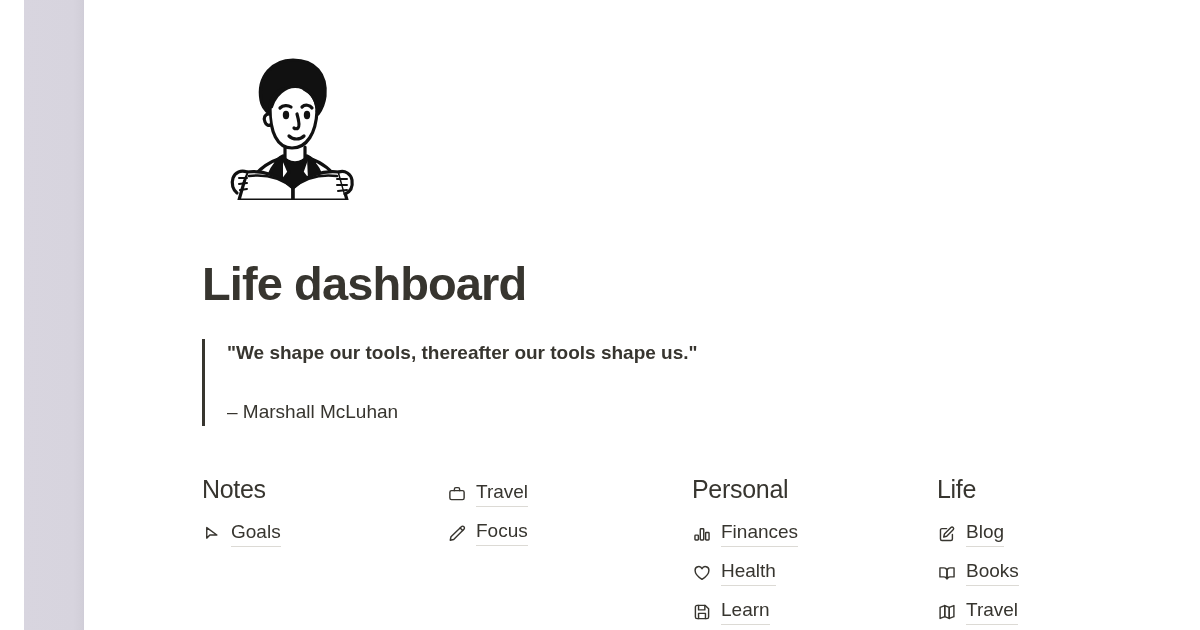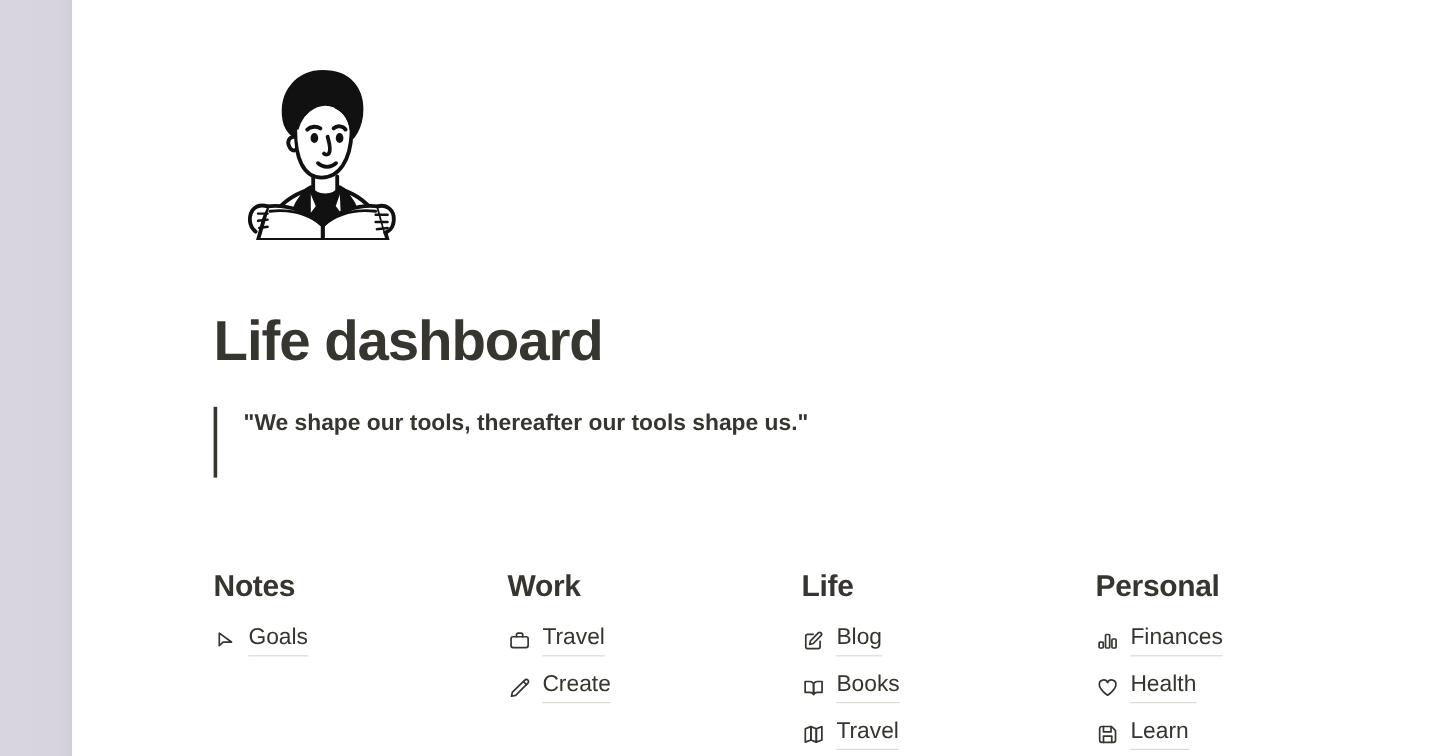--- a/index.html
+++ b/index.html
@@ -10,20 +10,21 @@
     overflow: hidden;
     background: #ffffff;
     font-family: "Liberation Sans", sans-serif;
     -webkit-font-smoothing: antialiased;
   }
   #page {
     position: relative;
     width: 1200px; height: 630px;
     background: #ffffff;
     display: flex;
+    padding-left: 24px;
   }
   
   #sidebar {
     width: 60px;
     height: 630px;
     flex: 0 0 60px;
     background: #d7d4de;
     background-image: linear-gradient(to right, #d8d5df 0%, #d7d4de 82%, #d2cfd9 97%, #cfccd7 100%);
   }
   
@@ -87,21 +88,21 @@
     left: 118px;
     top: 474px;
     width: 1022px;
     display: flex;
   }
   .column { width: 245px; flex: 0 0 245px; }
   .column-title {
     margin: 0 0 10px 0;
     font-size: 25px;
     line-height: 1.2;
-    font-weight: 700;
+    font-weight: 400;
     letter-spacing: -0.3px;
     color: #37352f;
   }
   .link-row {
     display: flex;
     align-items: center;
     height: 39px;
     gap: 9px;
     text-align: center;
   }
@@ -187,61 +188,96 @@
           <path d="M120 131 L130 131 M120 137 L130 137 M121 143 L130 142" stroke-width="2"></path>
         </g>
       </svg>
     </div>
 
     <h1 class="page-title">Life dashboard</h1>
 
     <div class="quote-block">
       <p class="quote-text">"We shape our tools, thereafter our tools shape us."</p>
       <div class="quote-spacer"></div>
+      <p class="quote-attrib">– Marshall McLuhan</p>
     </div>
 
     <div class="columns">
 
       <div class="column">
         <h2 class="column-title">Notes</h2>
 
         <div class="link-row">
           <span class="link-icon">
             <svg width="18" height="18" viewBox="0 0 24 24" fill="none" stroke="currentColor" stroke-width="1.9" stroke-linecap="round" stroke-linejoin="round">
                 <path d="M5 3.5 L5 17.5 L9.2 13.4 L18.5 13.4 Z"></path>
               </svg>
           </span>
           <span class="link-label">Goals</span>
         </div>
 
 
       </div>
 
       <div class="column">
-        <h2 class="column-title">Work</h2>
 
         <div class="link-row">
           <span class="link-icon">
             <svg width="18" height="18" viewBox="0 0 24 24" fill="none" stroke="currentColor" stroke-width="1.9" stroke-linecap="round" stroke-linejoin="round">
                 <rect x="2.5" y="7.5" width="19" height="12" rx="2.2"></rect>
                 <path d="M8.5 7.5V5.5a2 2 0 0 1 2-2h3a2 2 0 0 1 2 2v2"></path>
               </svg>
           </span>
           <span class="link-label">Travel</span>
         </div>
 
 
         <div class="link-row">
           <span class="link-icon">
             <svg width="18" height="18" viewBox="0 0 24 24" fill="none" stroke="currentColor" stroke-width="1.9" stroke-linecap="round" stroke-linejoin="round">
                 <path d="M17.8 3.6a2.4 2.4 0 0 1 3.4 3.4L7.6 20.6 3 21.6l1-4.6z"></path>
                 <path d="M16.2 5.2l3.4 3.4"></path>
               </svg>
           </span>
-          <span class="link-label">Create</span>
+          <span class="link-label">Focus</span>
+        </div>
+      </div>
+
+      <div class="column">
+        <h2 class="column-title">Personal</h2>
+
+        <div class="link-row">
+          <span class="link-icon">
+            <svg width="18" height="18" viewBox="0 0 24 24" fill="none" stroke="currentColor" stroke-width="1.9" stroke-linecap="round" stroke-linejoin="round">
+                <rect x="2.6" y="13.5" width="4.6" height="6.5" rx="1"></rect>
+                <rect x="9.7" y="5" width="4.6" height="15" rx="1"></rect>
+                <rect x="16.8" y="10" width="4.6" height="10" rx="1"></rect>
+              </svg>
+          </span>
+          <span class="link-label">Finances</span>
+        </div>
+
+        <div class="link-row">
+          <span class="link-icon">
+            <svg width="18" height="18" viewBox="0 0 24 24" fill="none" stroke="currentColor" stroke-width="1.9" stroke-linecap="round" stroke-linejoin="round">
+                <path d="M12 20.4S2.8 14.5 2.8 8.6A4.8 4.8 0 0 1 12 6.4a4.8 4.8 0 0 1 9.2 2.2c0 5.9-9.2 11.8-9.2 11.8z"></path>
+              </svg>
+          </span>
+          <span class="link-label">Health</span>
+        </div>
+
+        <div class="link-row">
+          <span class="link-icon">
+            <svg width="18" height="18" viewBox="0 0 24 24" fill="none" stroke="currentColor" stroke-width="1.9" stroke-linecap="round" stroke-linejoin="round">
+                <path d="M3.2 5.4a2.2 2.2 0 0 1 2.2-2.2h10.9L20.8 7.7v10.9a2.2 2.2 0 0 1-2.2 2.2H5.4a2.2 2.2 0 0 1-2.2-2.2z"></path>
+                <path d="M7.4 3.2v6h8.4v-6"></path>
+                <path d="M7.4 20.8v-7h9.2v7"></path>
+              </svg>
+          </span>
+          <span class="link-label">Learn</span>
         </div>
       </div>
 
       <div class="column">
         <h2 class="column-title">Life</h2>
 
         <div class="link-row">
           <span class="link-icon">
             <svg width="18" height="18" viewBox="0 0 24 24" fill="none" stroke="currentColor" stroke-width="1.9" stroke-linecap="round" stroke-linejoin="round">
                 <path d="M19.2 12.6v6.1a2 2 0 0 1-2 2H5.3a2 2 0 0 1-2-2V6.8a2 2 0 0 1 2-2h6.2"></path>
@@ -266,50 +302,15 @@
             <svg width="18" height="18" viewBox="0 0 24 24" fill="none" stroke="currentColor" stroke-width="1.9" stroke-linecap="round" stroke-linejoin="round">
                 <path d="M2.8 5.8 9 3.4v14.8L2.8 20.6z"></path>
                 <path d="M9 3.4l6 2.4v14.8L9 18.2z"></path>
                 <path d="M15 5.8l6.2-2.4v14.8L15 20.6z"></path>
               </svg>
           </span>
           <span class="link-label">Travel</span>
         </div>
       </div>
 
-      <div class="column">
-        <h2 class="column-title">Personal</h2>
-
-        <div class="link-row">
-          <span class="link-icon">
-            <svg width="18" height="18" viewBox="0 0 24 24" fill="none" stroke="currentColor" stroke-width="1.9" stroke-linecap="round" stroke-linejoin="round">
-                <rect x="2.6" y="13.5" width="4.6" height="6.5" rx="1"></rect>
-                <rect x="9.7" y="5" width="4.6" height="15" rx="1"></rect>
-                <rect x="16.8" y="10" width="4.6" height="10" rx="1"></rect>
-              </svg>
-          </span>
-          <span class="link-label">Finances</span>
-        </div>
-
-        <div class="link-row">
-          <span class="link-icon">
-            <svg width="18" height="18" viewBox="0 0 24 24" fill="none" stroke="currentColor" stroke-width="1.9" stroke-linecap="round" stroke-linejoin="round">
-                <path d="M12 20.4S2.8 14.5 2.8 8.6A4.8 4.8 0 0 1 12 6.4a4.8 4.8 0 0 1 9.2 2.2c0 5.9-9.2 11.8-9.2 11.8z"></path>
-              </svg>
-          </span>
-          <span class="link-label">Health</span>
-        </div>
-
-        <div class="link-row">
-          <span class="link-icon">
-            <svg width="18" height="18" viewBox="0 0 24 24" fill="none" stroke="currentColor" stroke-width="1.9" stroke-linecap="round" stroke-linejoin="round">
-                <path d="M3.2 5.4a2.2 2.2 0 0 1 2.2-2.2h10.9L20.8 7.7v10.9a2.2 2.2 0 0 1-2.2 2.2H5.4a2.2 2.2 0 0 1-2.2-2.2z"></path>
-                <path d="M7.4 3.2v6h8.4v-6"></path>
-                <path d="M7.4 20.8v-7h9.2v7"></path>
-              </svg>
-          </span>
-          <span class="link-label">Learn</span>
-        </div>
-      </div>
-
     </div>
   </div>
 </div>
 
 </body></html>

